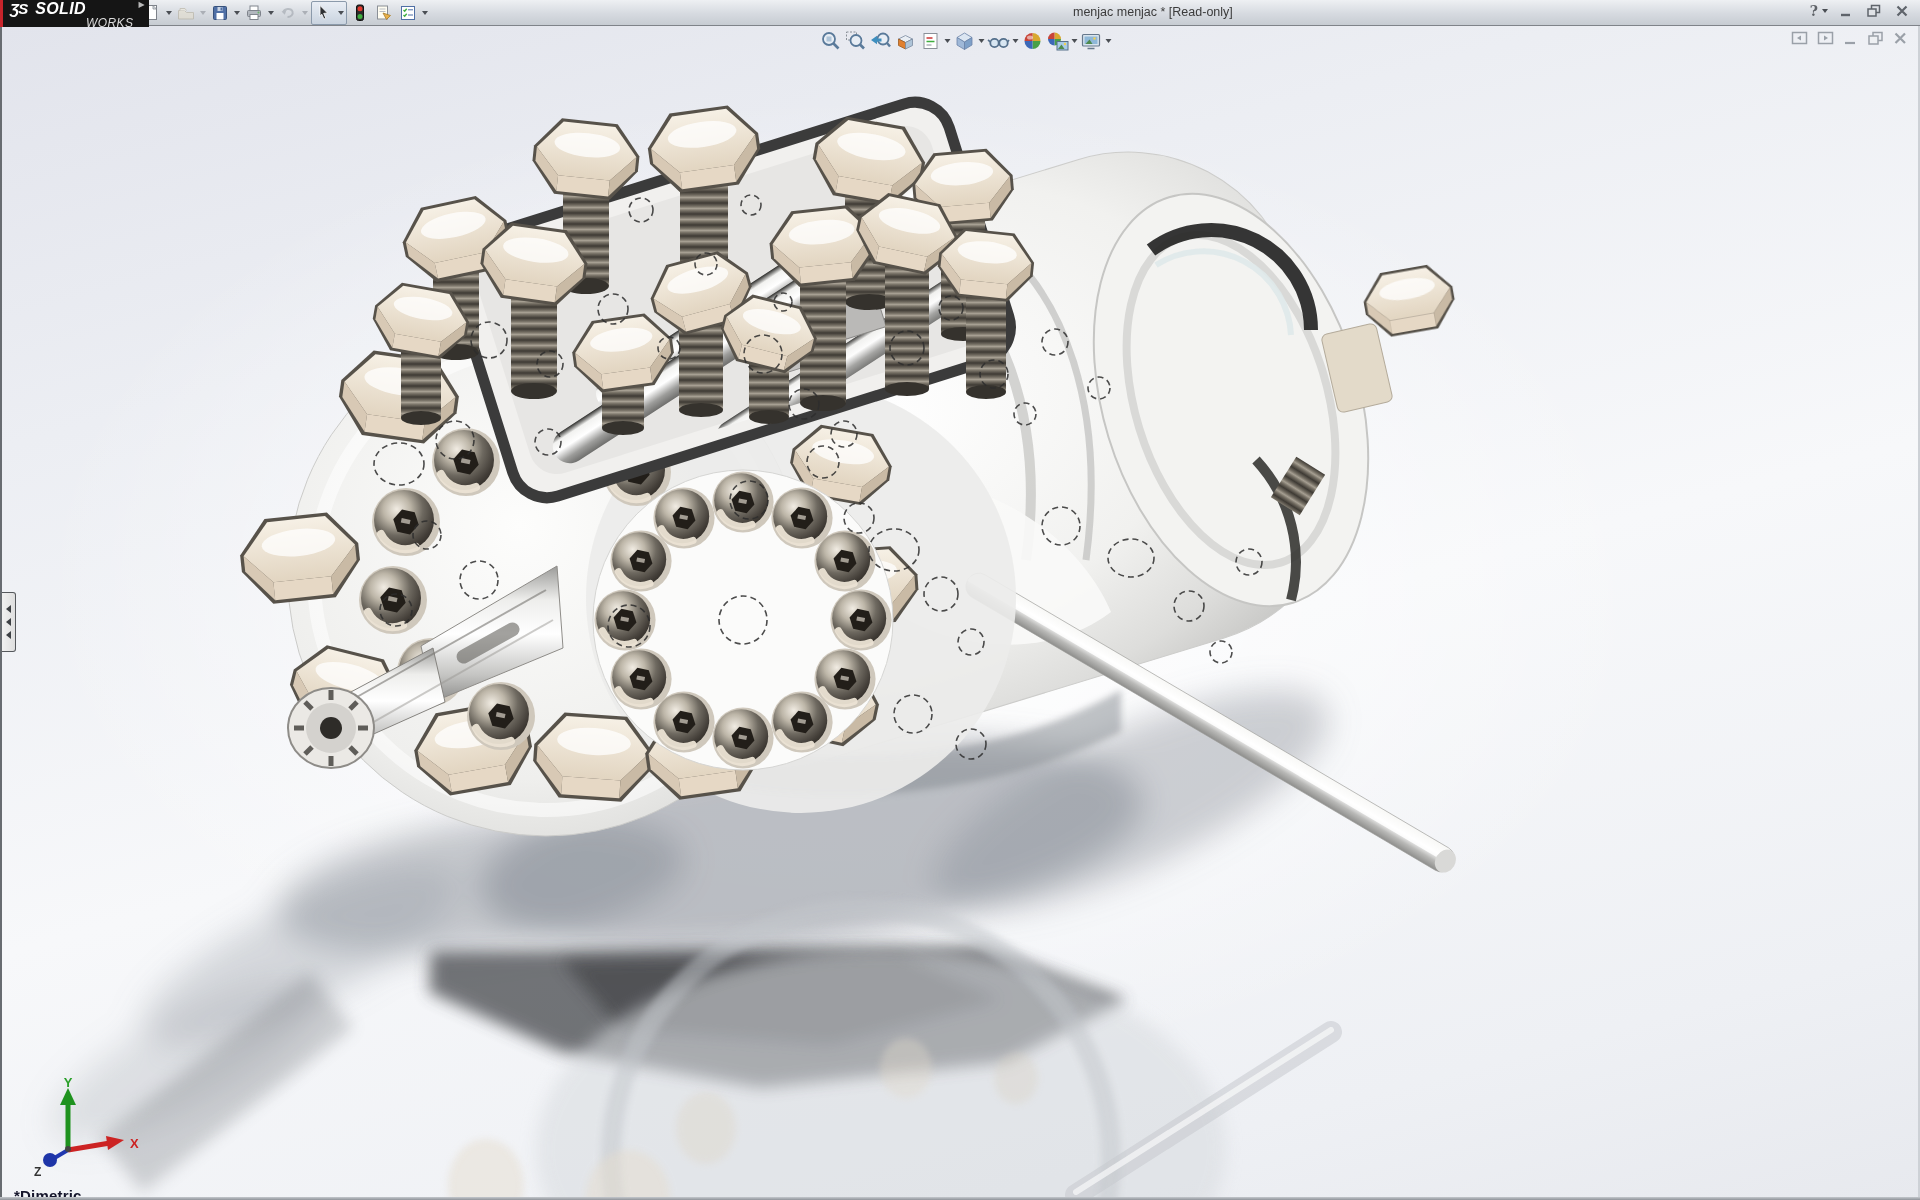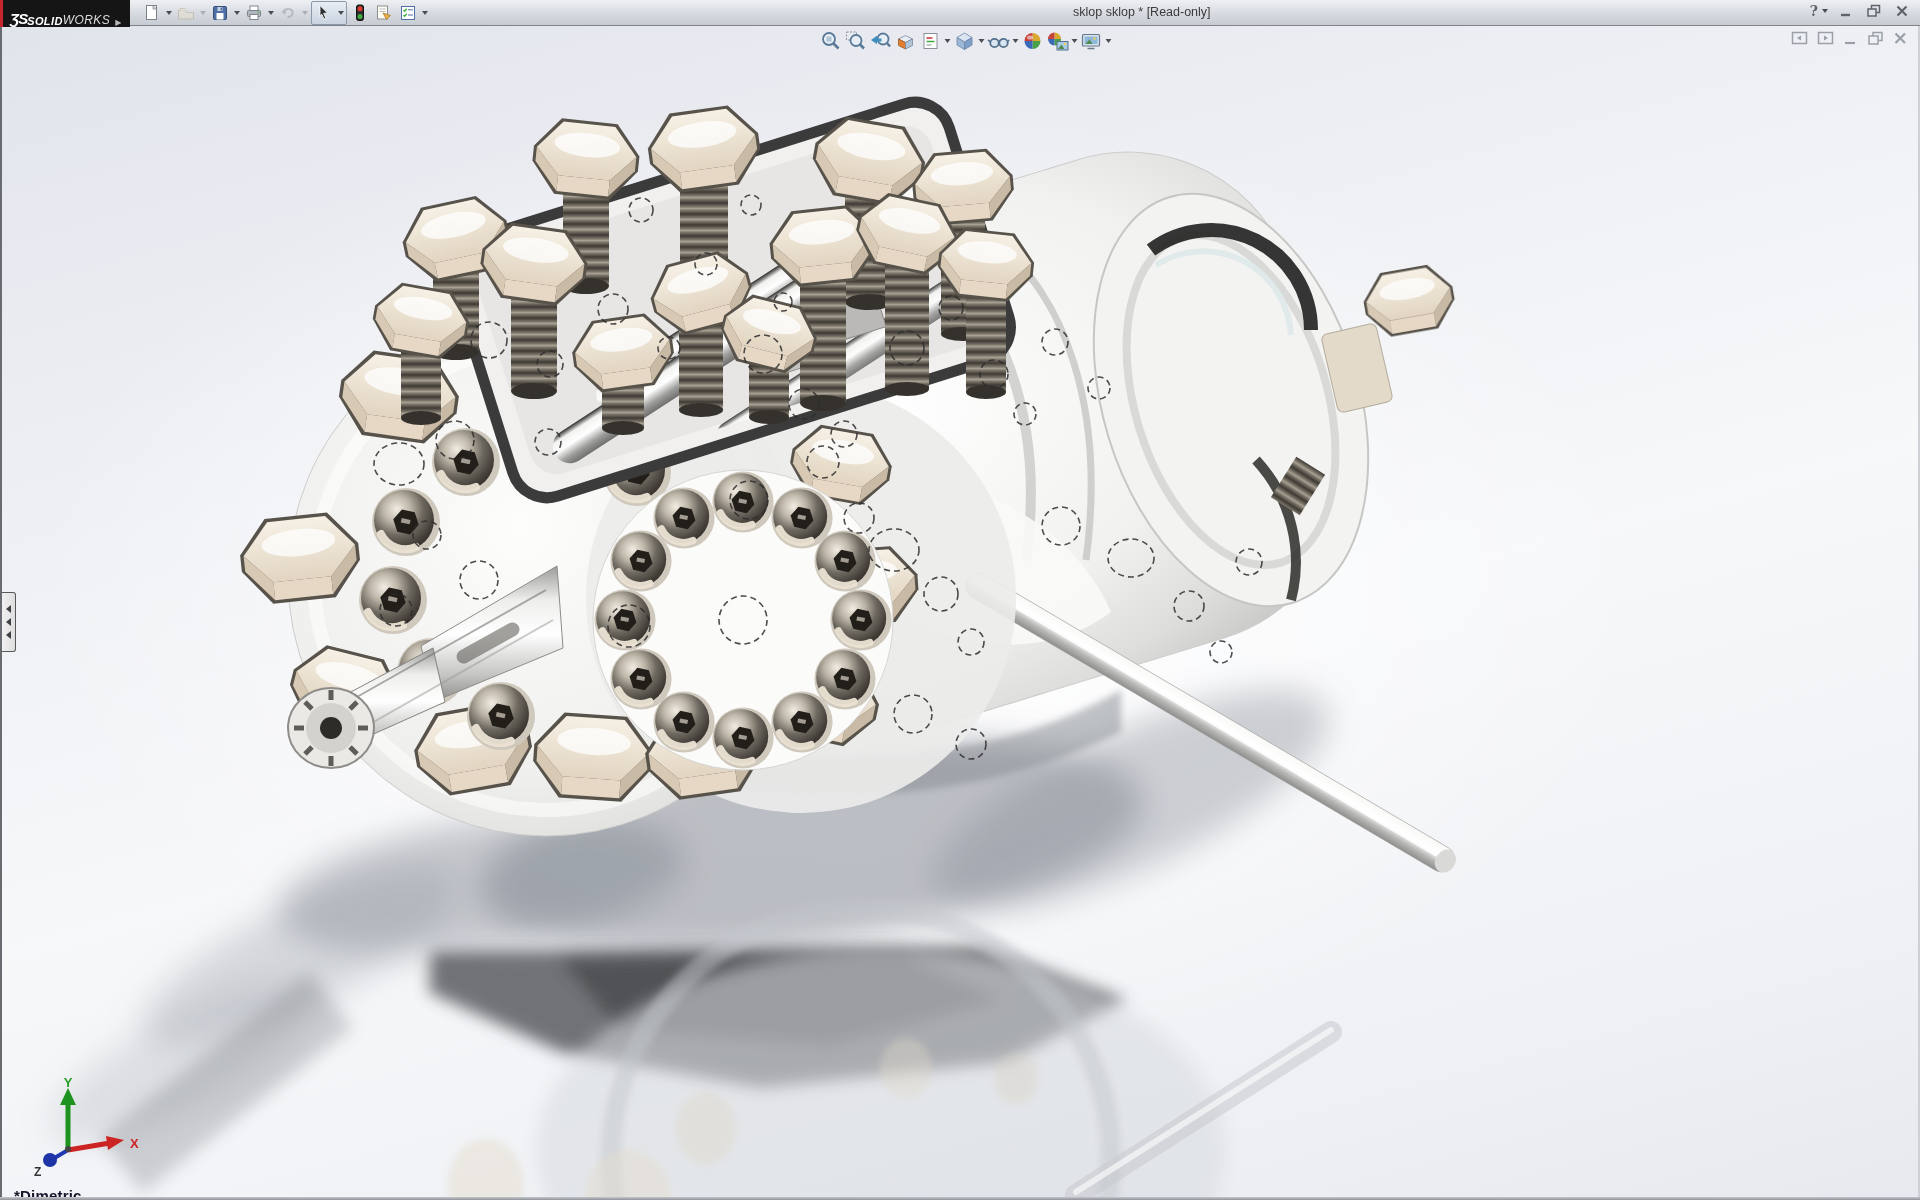--- a/index.html
+++ b/index.html
@@ -3,25 +3,25 @@
 <meta charset="utf-8">
 <style>
   html,body{margin:0;padding:0}
   body{width:1920px;height:1200px;position:relative;overflow:hidden;
        font-family:"Liberation Sans",sans-serif;background:#fff;}
 
   
   .titlebar{position:absolute;top:0;left:0;right:0;height:25px;z-index:40;
     background:linear-gradient(#eef0f3,#d6dae0 55%,#c7ccd2);
     border-bottom:1px solid #7f8389;}
-  .logo{position:absolute;left:0;top:0;width:130px;height:27px;background:#151515;
-    display:flex;align-items:flex-end;z-index:42;}
+  .logo{position:absolute;left:0;top:0;width:149px;height:27px;background:#151515;
+    display:flex;align-items:flex-start;z-index:42;}
   .logo-red{position:absolute;left:0;top:0;width:3px;height:100%;background:#c8242b;}
   .logo-mark{color:#fff;font-style:italic;font-weight:700;font-size:15px;margin-left:10px;letter-spacing:-1px;}
-  .logo-bold{color:#fff;font-weight:700;font-style:italic;font-size:11px;letter-spacing:.4px;margin-left:0;}
+  .logo-bold{color:#fff;font-weight:700;font-style:italic;font-size:16px;letter-spacing:.4px;margin-left:8px;}
   .logo-light{color:#dcdcdc;font-weight:400;font-style:italic;font-size:12px;letter-spacing:.4px;margin-top:16px;}
   .logo-arrow{color:#b9b9b9;font-size:8px;margin-left:5px;}
 
   .std-toolbar{position:absolute;left:140px;top:1px;height:23px;display:flex;align-items:center;z-index:41;}
   .tb-btn{width:24px;height:22px;display:flex;align-items:center;justify-content:center;border-radius:2px;}
   .tb-btn svg{display:block}
   .dd{width:10px;height:22px;display:flex;align-items:center;justify-content:center;}
   .caret{width:0;height:0;border-left:3px solid transparent;border-right:3px solid transparent;border-top:4px solid #4a4e54;}
   .caret.dis{border-top-color:#abafb6;}
   .btn-group{display:flex;align-items:center;border-radius:2px;margin:0 1px;}
@@ -167,21 +167,21 @@
         <line x1="9" y1="5.8" x2="14" y2="5.8" stroke="#4f6fa5"></line>
         <path d="M4.5 11 l1.2 1.2 2-2.4" fill="none" stroke="#3fae3f" stroke-width="1.4"></path>
         <line x1="9" y1="11" x2="14" y2="11" stroke="#4f6fa5"></line>
       </svg>
     </div>
     <div class="dd">
         <span class="caret"></span>
       </div>
   </div>
 
-  <div class="title-text">sklop sklop * [Read-only]</div>
+  <div class="title-text">menjac menjac * [Read-only]</div>
 
   <div class="tb-right">
     <span class="help-glyph">?</span>
     <span class="caret" style="margin-left:-4px;"></span>
     <span class="win-ctl">
       <svg width="14" height="14">
         <line x1="2" y1="11" x2="11" y2="11" stroke="#5f646b" stroke-width="2.4"></line>
       </svg>
     </span>
     <span class="win-ctl">

